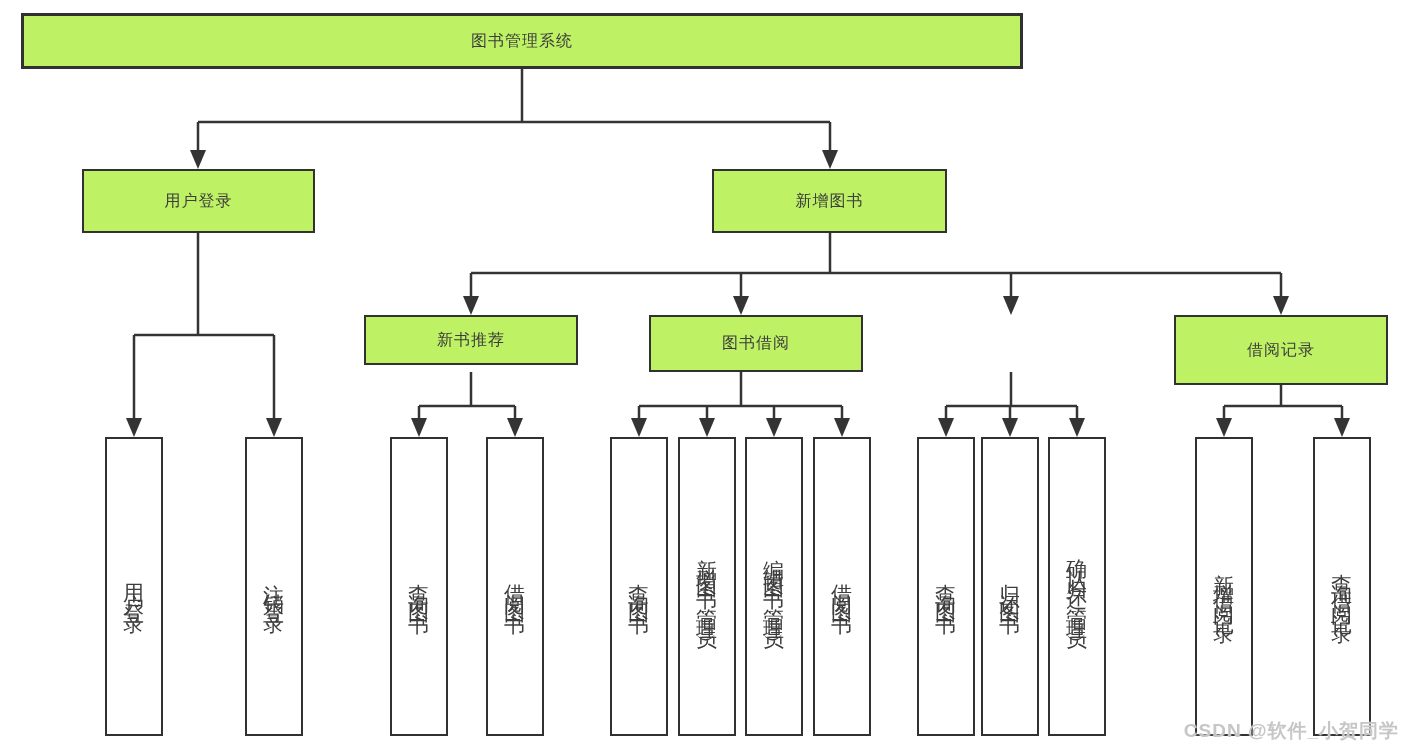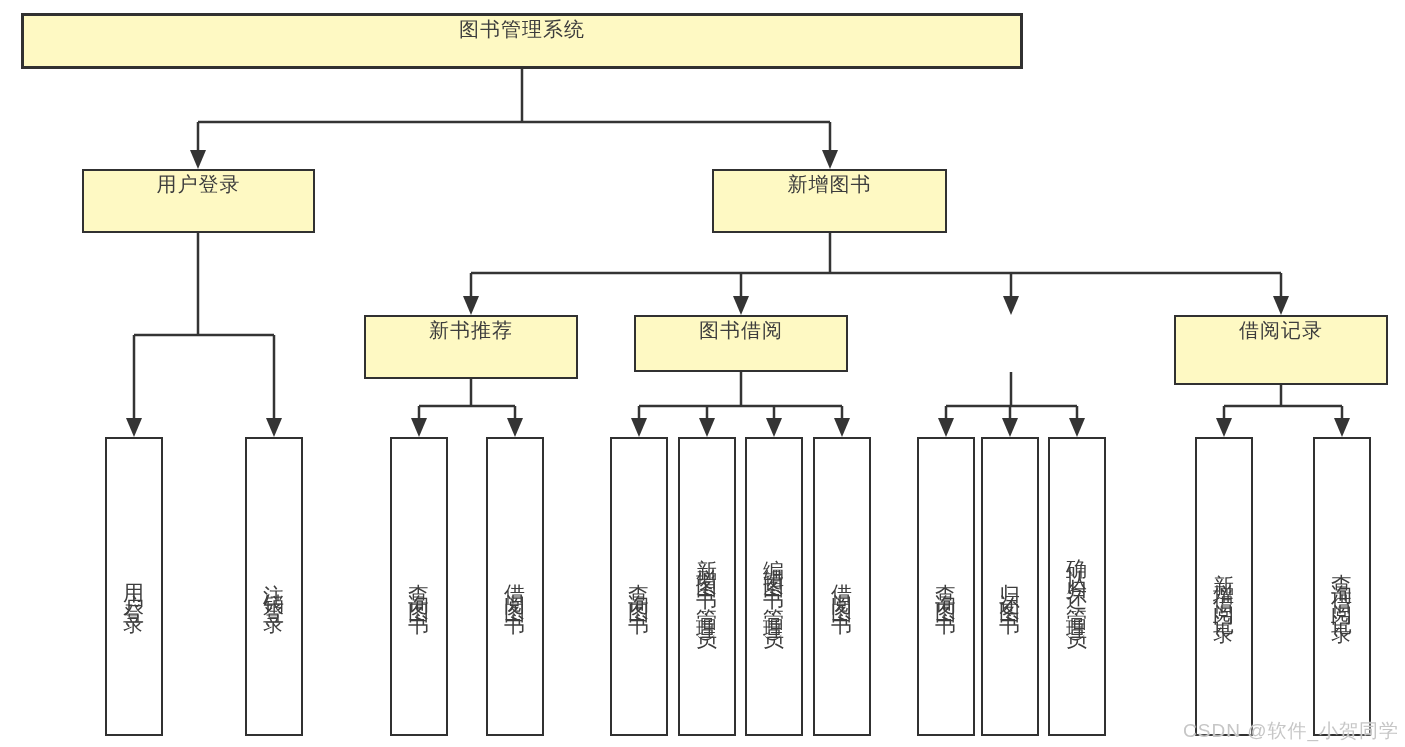--- a/index.html
+++ b/index.html
@@ -17,27 +17,27 @@
   }
   .connectors {
     position: absolute;
     left: 0; top: 0;
     width: 1405px; height: 747px;
     pointer-events: none;
   }
   .box {
     position: absolute;
     box-sizing: border-box;
-    background: #fef9c3;
+    background: #bef264;
     border: 2.5px solid #313131;
     color: #3d3d3d;
     display: flex;
-    align-items: flex-start;
+    align-items: center;
     justify-content: center;
-    font-size: 20px;
+    font-size: 16px;
     letter-spacing: 1px;
   }
   .box.root { border-width: 3px; }
   .vbox {
     position: absolute;
     box-sizing: border-box;
     background: #ffffff;
     border: 2.5px solid #313131;
     color: #3d3d3d;
     display: flex;
@@ -56,20 +56,21 @@
     white-space: nowrap;
   }
   .watermark {
     position: absolute;
     right: 6px;
     bottom: 3px;
     font-size: 19px;
     color: #c6c6c6;
     letter-spacing: 1px;
     text-shadow: 0 0 2px #ffffff;
+    font-weight: bold;
   }
 </style>
 </head>
 <body>
 
 <div class="canvas">
 
   <svg class="connectors" viewBox="0 0 1405 747" aria-hidden="true">
     <g stroke="#343434" stroke-width="2.5" fill="none">
       <path d="M522 69 V122 M198 122 H830 M198 122 V154 M830 122 V154"></path>
@@ -107,24 +108,24 @@
     <span>图书管理系统</span>
   </div>
 
   <div class="box" style="left:82px; top:169px; width:233px; height:64px;">
     <span>用户登录</span>
   </div>
   <div class="box" style="left:712px; top:169px; width:235px; height:64px;">
     <span>新增图书</span>
   </div>
 
-  <div class="box" style="left:364px; top:315px; width:214px; height:64px;">
+  <div class="box" style="left:364px; top:315px; width:214px; height:50px;">
     <span>新书推荐</span>
   </div>
-  <div class="box" style="left:634px; top:315px; width:214px; height:57px;">
+  <div class="box" style="left:649px; top:315px; width:214px; height:57px;">
     <span>图书借阅</span>
   </div>
   <div class="box" style="left:1174px; top:315px; width:214px; height:70px;">
     <span>借阅记录</span>
   </div>
 
   <div class="vbox" style="left:105px;">
     <span class="vtext">用户登录</span>
   </div>
   <div class="vbox" style="left:245px;">

